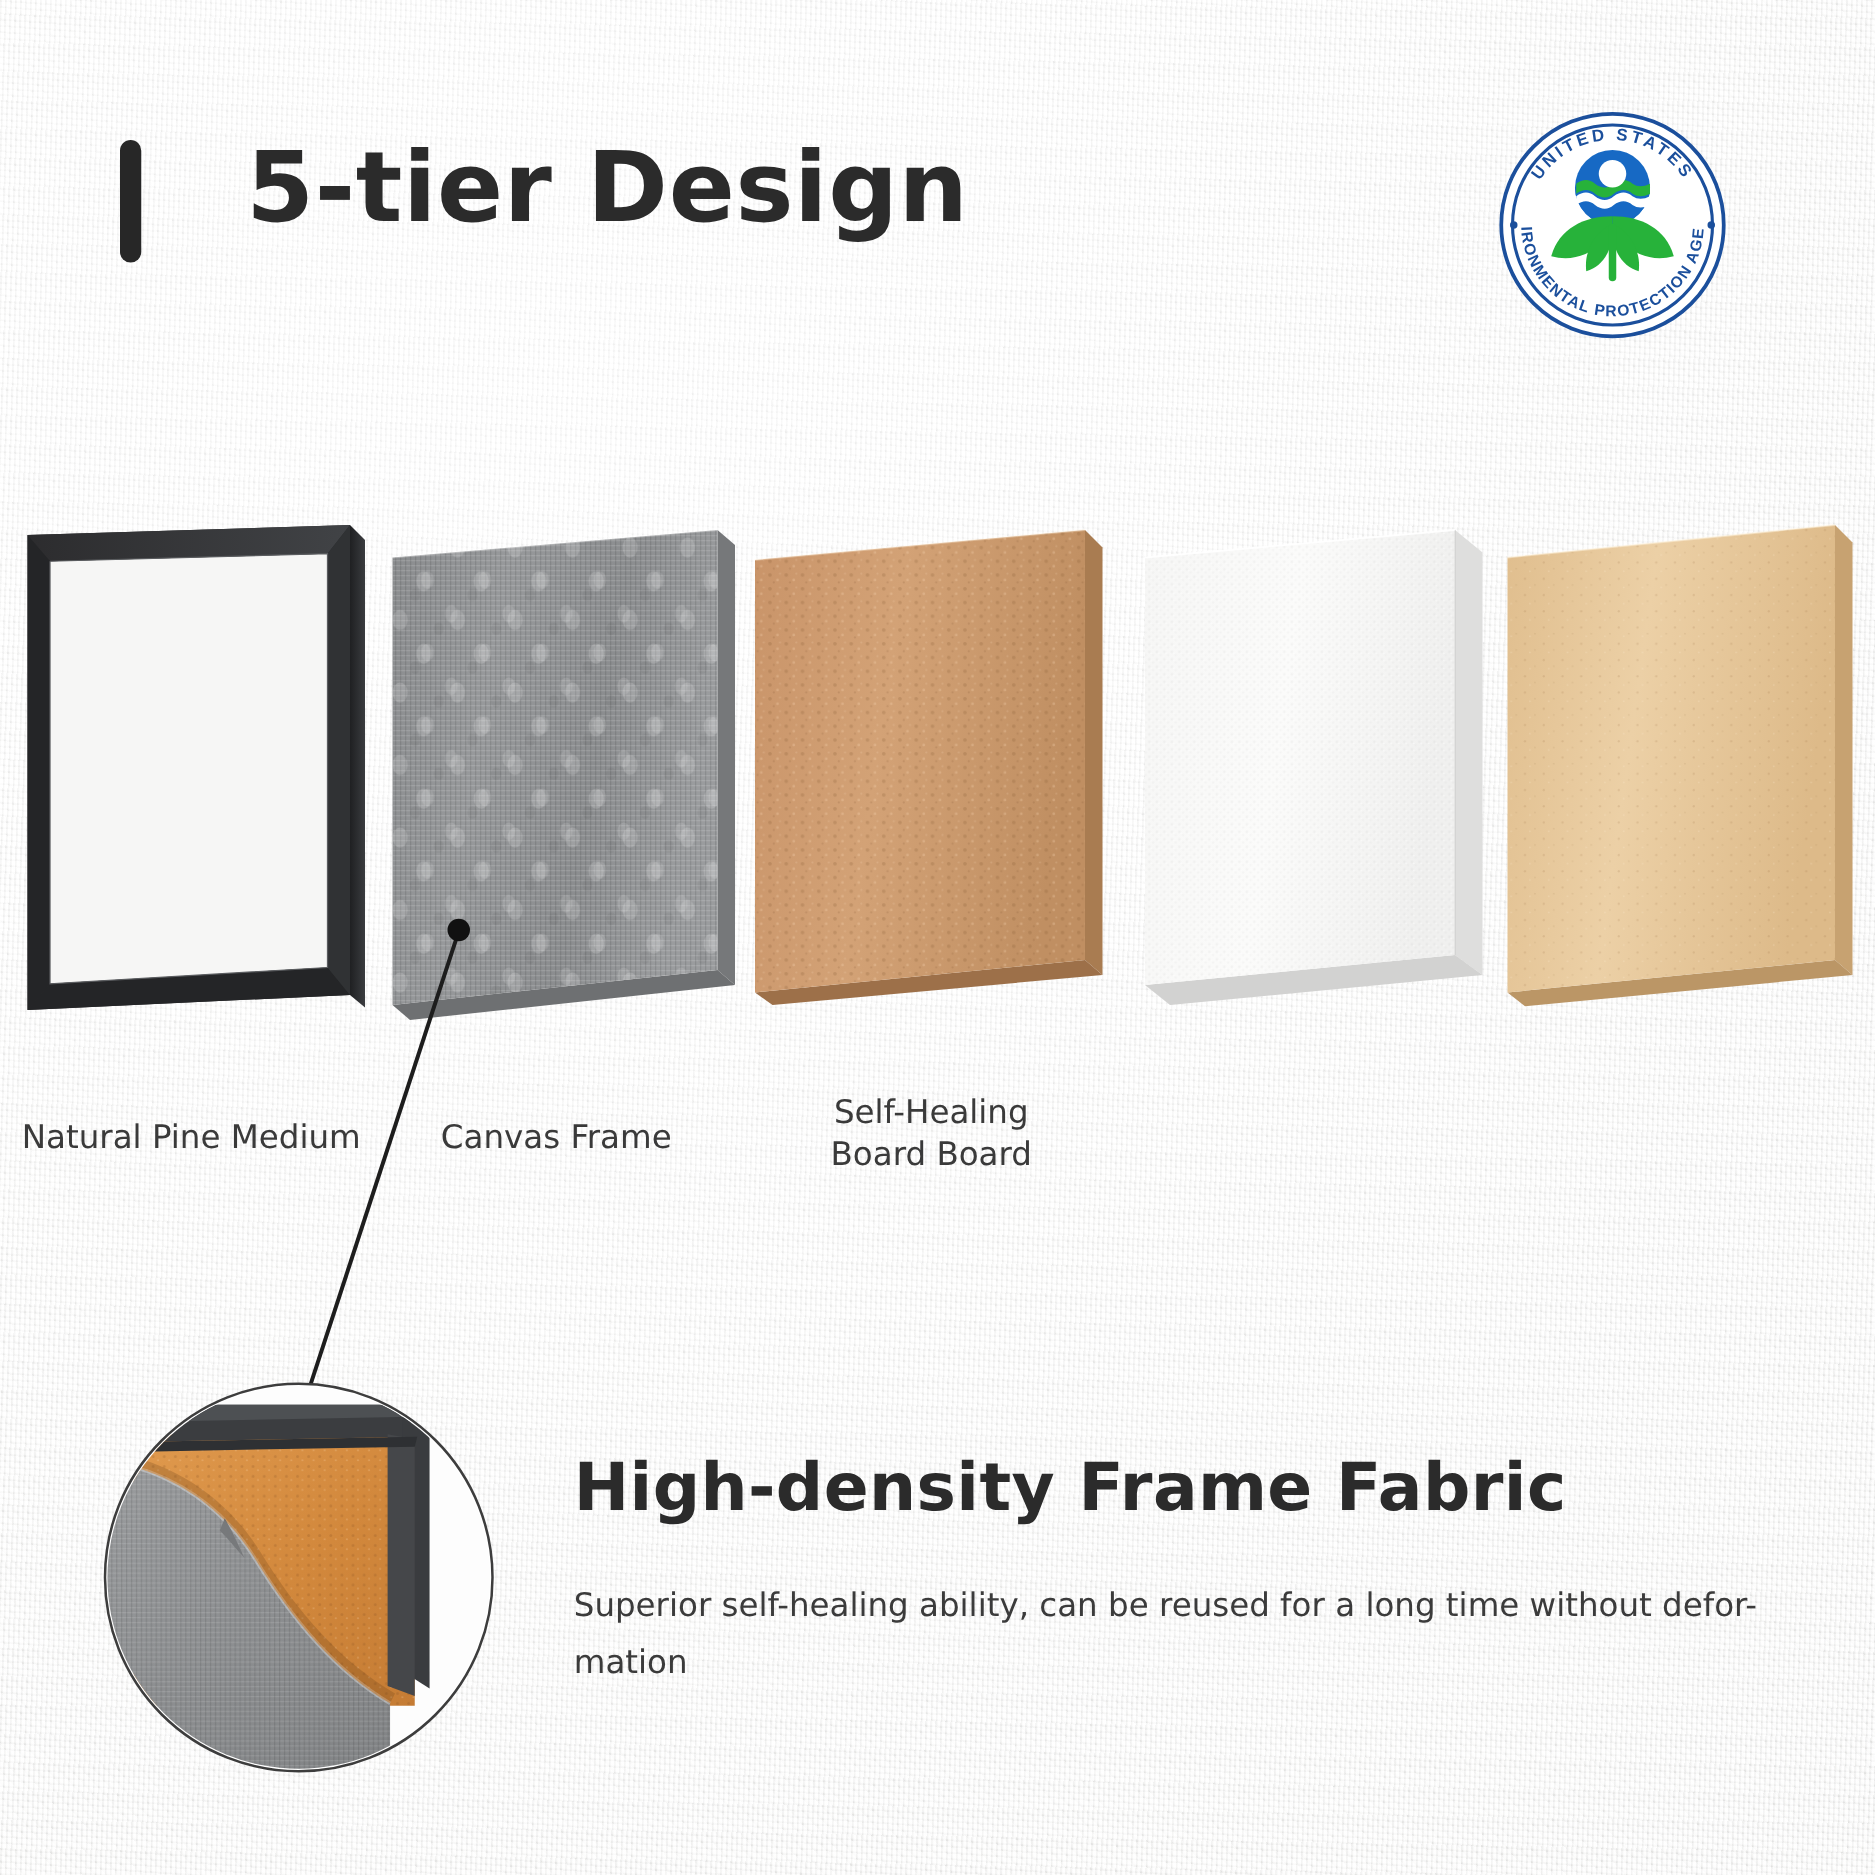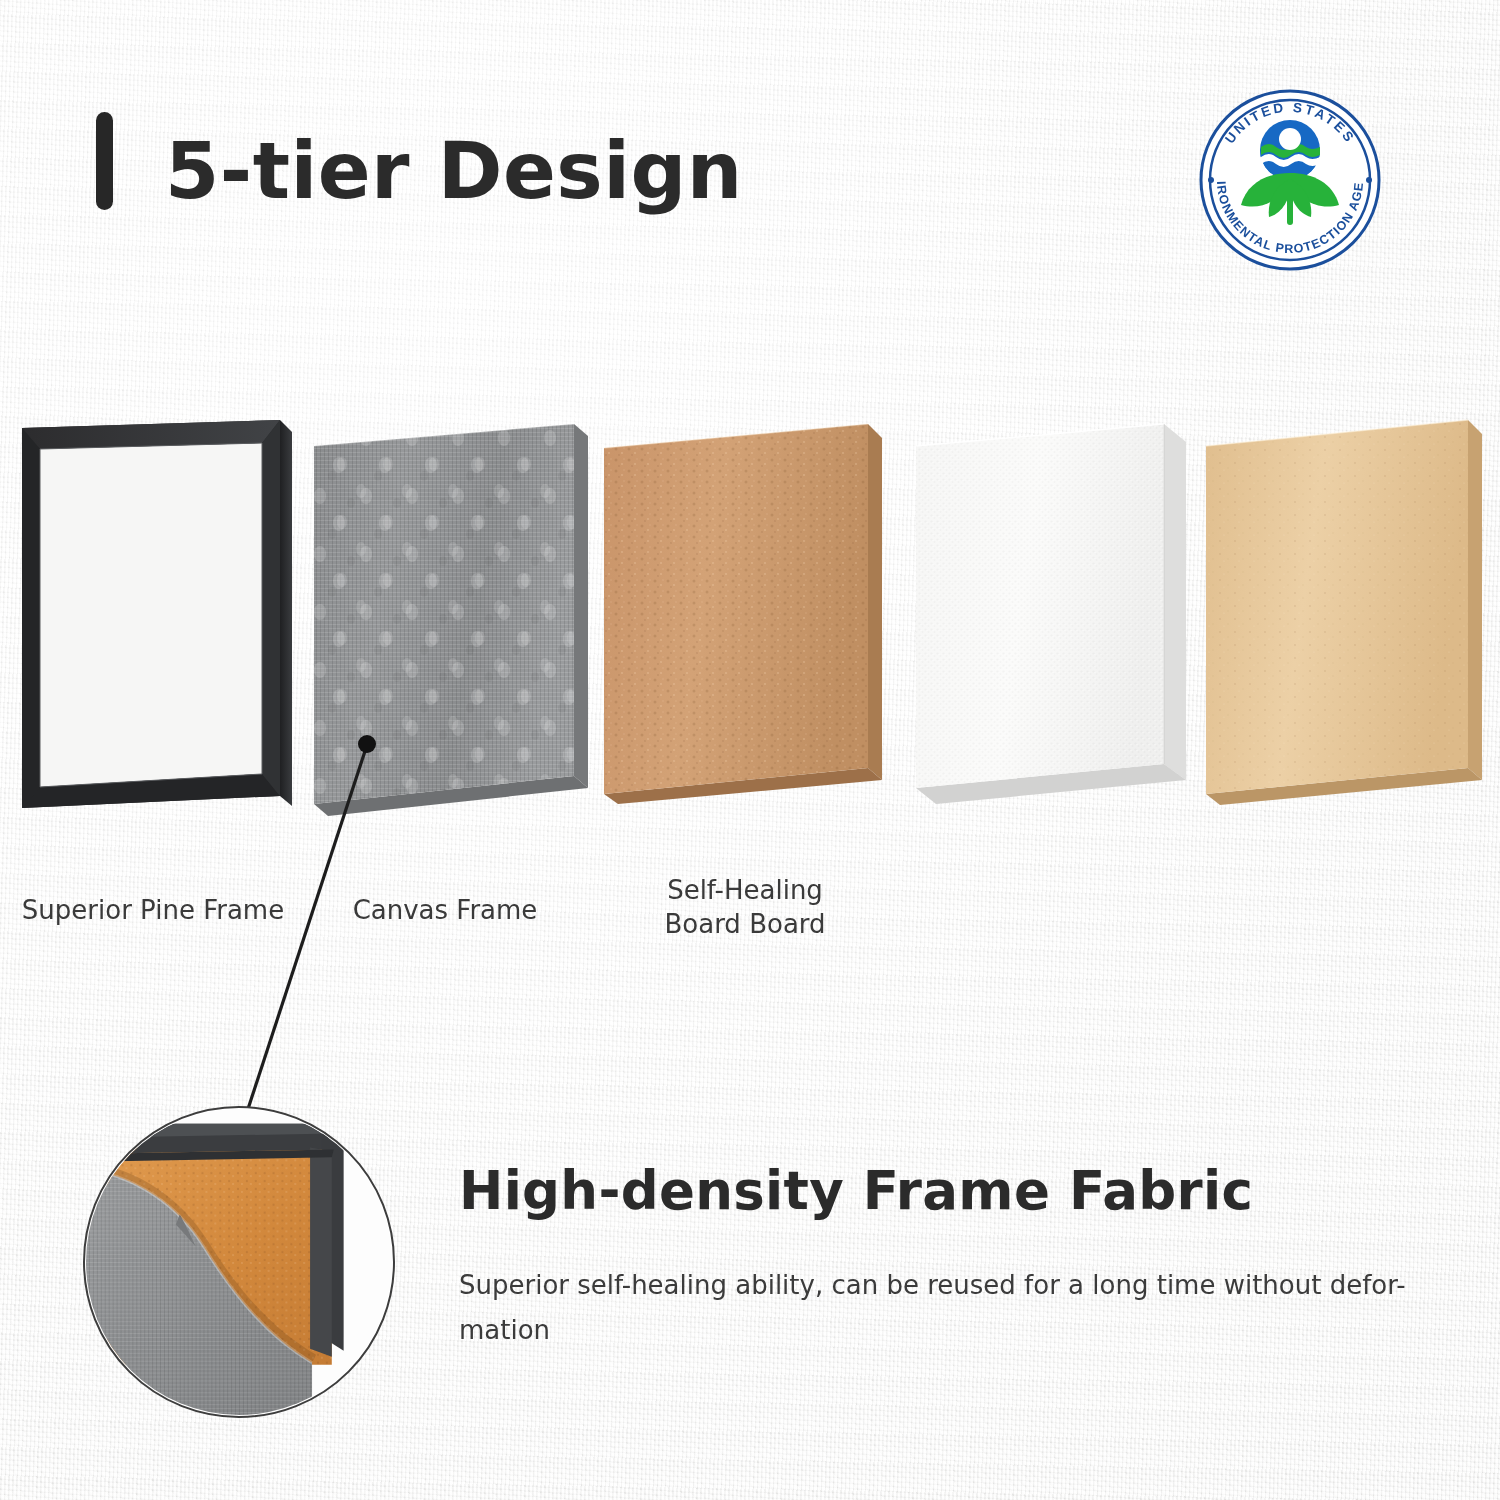--- a/index.html
+++ b/index.html
@@ -27,22 +27,22 @@
       radial-gradient(circle at 30% 20%, #ffffff 0%, #f4f4f3 60%, #efefee 100%);
     filter: contrast(1.02);
   }
 
   
   #header {
     position: absolute;
     left: 96px;
     top: 112px;
     display: flex;
-    align-items: flex-end;
-    gap: 52px;
+    align-items: flex-start;
+    gap: 84px;
   }
   #title-accent {
     width: 17px;
     height: 98px;
     background: #272727;
     border-radius: 9px;
   }
   #page-title {
     font-size: 78px;
     font-weight: 700;
@@ -323,21 +323,21 @@
       <polygon points="266,0 280,14 280,360 266,348" fill="#c7a271"></polygon>
       <polygon points="4,374 266,348 280,360 18,385" fill="#bb9666"></polygon>
       <polygon points="4,26 266,0 266,348 4,374" fill="url(#gMdf)"></polygon>
       <g clip-path="url(#cMdf)">
         <rect x="0" y="0" width="284" height="385" fill="url(#pMdfGrain)"></rect>
       </g>
       <polyline points="4,26 266,0" fill="none" stroke="rgba(255,245,225,0.5)" stroke-width="1.5"></polyline>
     </svg>
   </div>
 
-  <div id="label-frame" class="panel-label">Superior Pine Frame</div>
+  <div id="label-frame" class="panel-label">Natural Pine Medium</div>
   <div id="label-canvas" class="panel-label">Canvas Frame</div>
   <div id="label-cork" class="panel-label">Self-Healing
 Board Board</div>
 
   <svg id="callout-line" viewBox="0 0 1500 1500" xmlns="http://www.w3.org/2000/svg">
     <line x1="367" y1="745" x2="247" y2="1112" stroke="#1d1d1d" stroke-width="3.2"></line>
     <circle cx="367" cy="744" r="9" fill="#111111"></circle>
   </svg>
 
   <div id="detail-circle">

